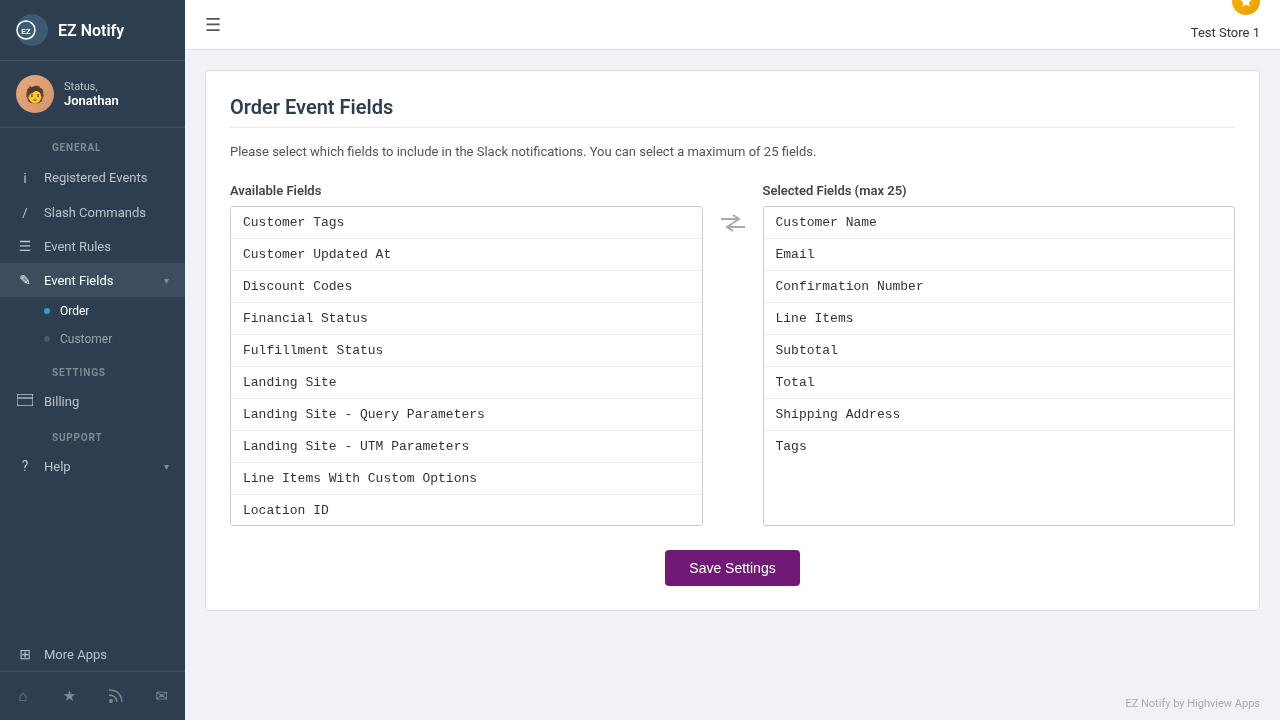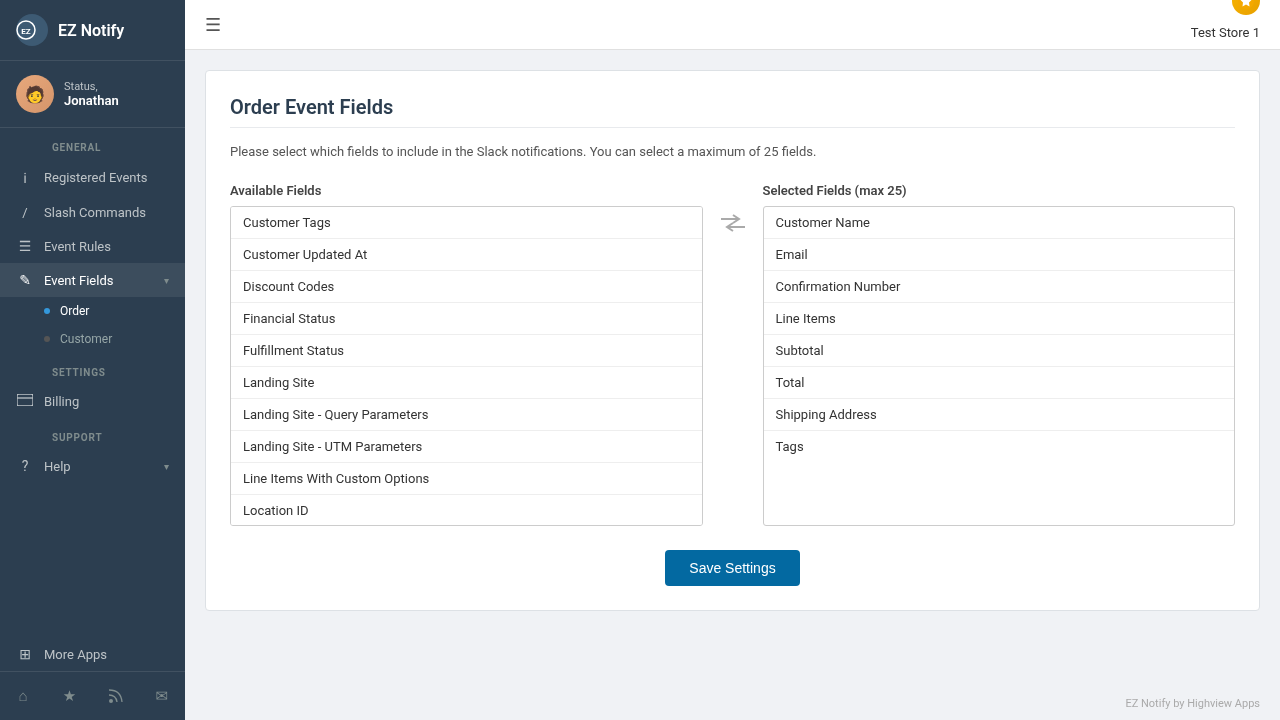--- a/index.html
+++ b/index.html
@@ -148,20 +148,21 @@
       min-height: 320px;
       max-height: 320px;
       overflow-y: auto;
     }
     .fields-list-item {
       padding: 8px 12px;
       font-size: 13px;
       color: #333;
       border-bottom: 1px solid #eee;
       cursor: pointer;
+      font-family: Liberation Mono, monospace;
     }
     .fields-list-item:last-child { border-bottom: none; }
 
     .transfer-btn-col {
       display: flex;
       flex-direction: column;
       align-items: center;
       justify-content: center;
       padding: 0 16px;
       margin-top: 30px;
@@ -171,21 +172,21 @@
       color: #aaa; font-size: 22px; cursor: pointer;
       transform: rotate(0deg);
     }
 
     .save-row {
       margin-top: 24px;
       display: flex;
       justify-content: center;
     }
     .save-btn {
-      background: #0369a1;
+      background: #701a75;
       color: white;
       border: none;
       padding: 10px 24px;
       border-radius: 4px;
       font-size: 14px;
       cursor: pointer;
       font-weight: 500;
     }
 
     .footer-text {

